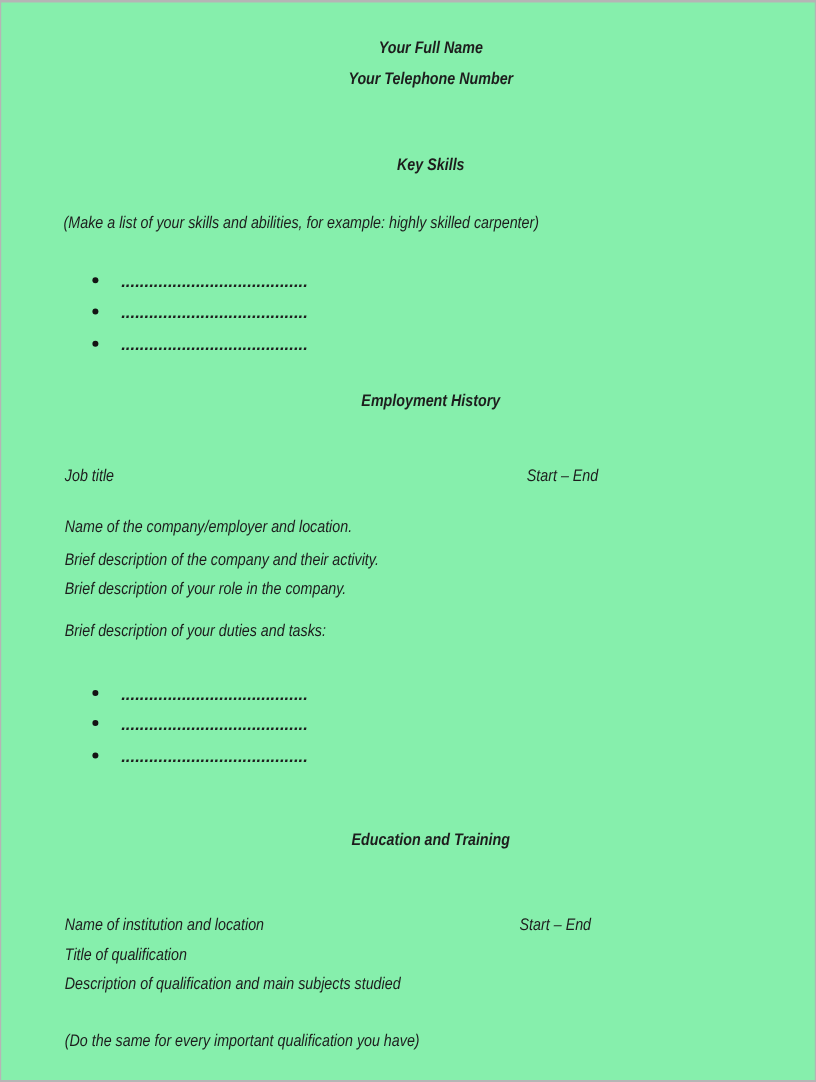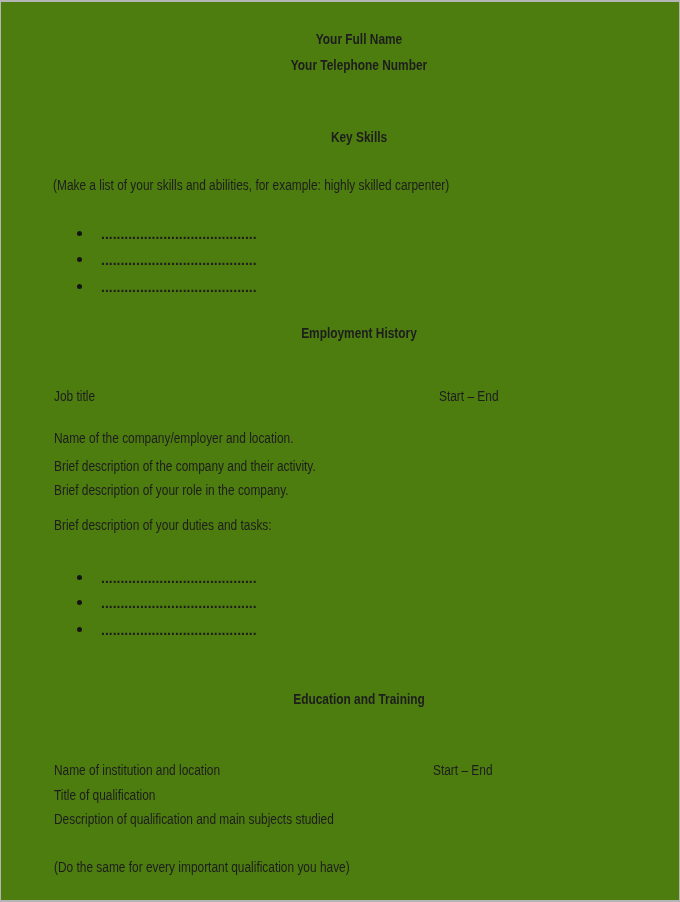--- a/index.html
+++ b/index.html
@@ -9,26 +9,27 @@
   html,body{margin:0;padding:0;}
   body{
     width:680px;height:902px;
     background:#ffffff;
     font-family:"Liberation Sans","DejaVu Sans",sans-serif;
     position:relative;
   }
   .page{
     position:absolute;inset:0;
     box-sizing:border-box;
-    background:#4d7c0f;
+    background:#86efac;
     border:1px solid var(--border);
     border-top-width:2px;
     border-bottom-width:2px;
     color:var(--ink);
     overflow:hidden;
+    font-style:italic;
   }
   .t{
     position:absolute;
     font-size:14px;
     line-height:14px;
     white-space:nowrap;
     color:inherit;
     transform:scaleX(0.85);
     transform-origin:0 50%;
   }

